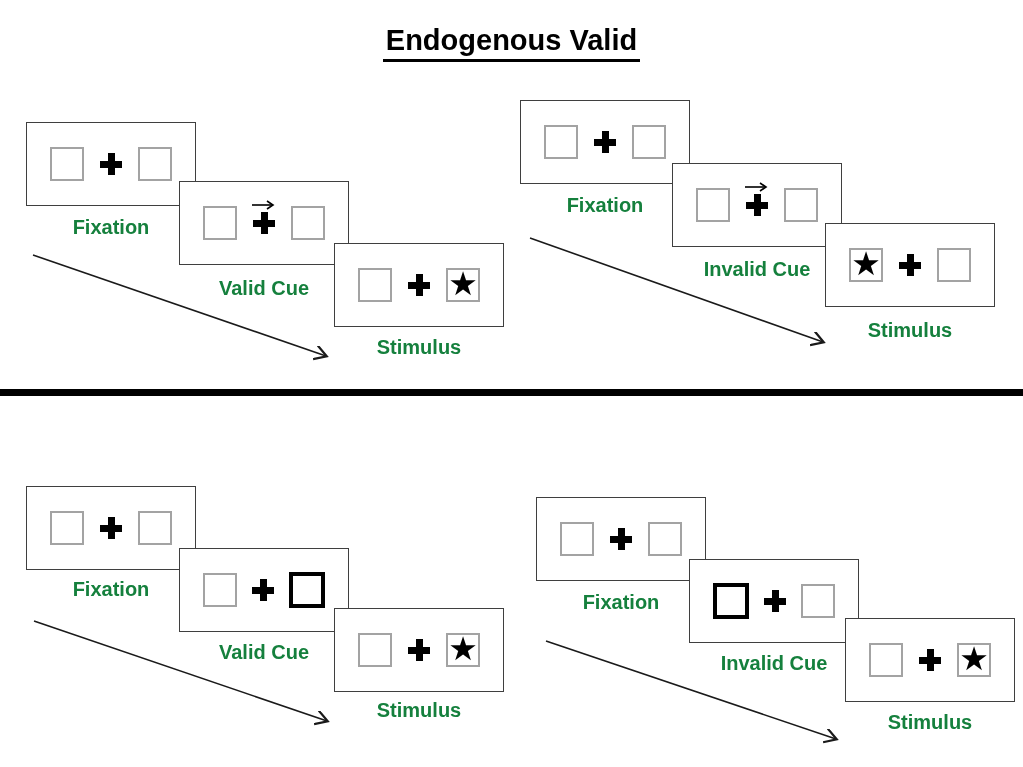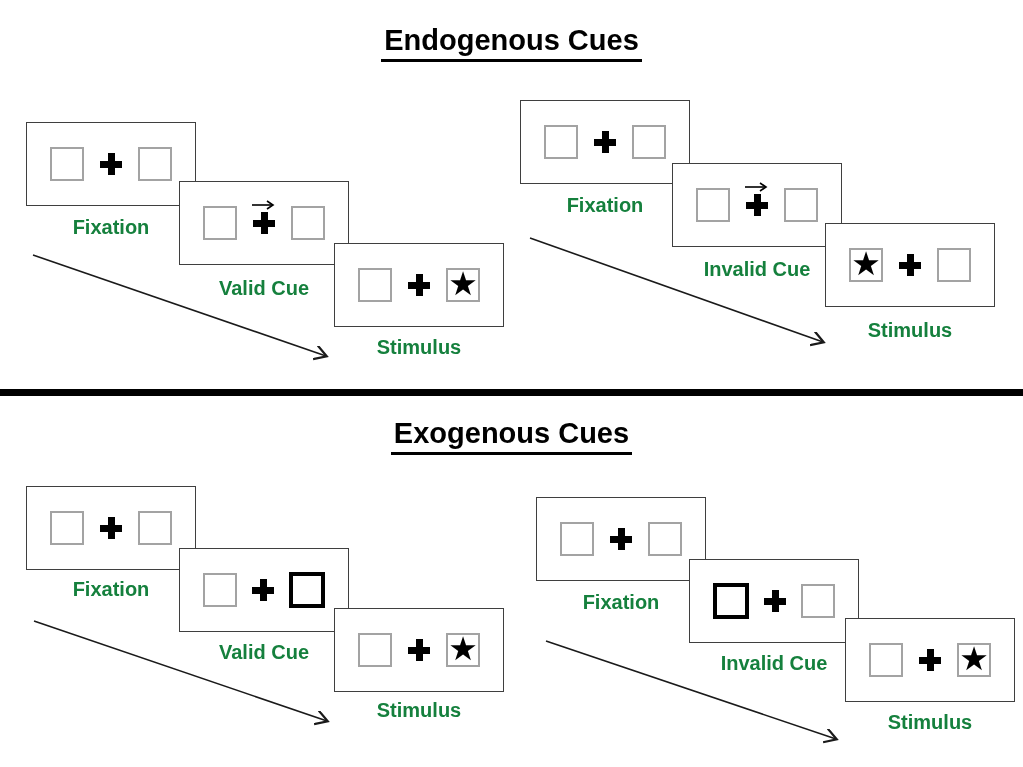--- a/index.html
+++ b/index.html
@@ -49,26 +49,23 @@
         <path d="M0,0 L7.5,4.5 L0,9" fill="none" stroke="#1a1a1a" stroke-width="1.4"></path>
       </marker>
     </defs>
     <line x1="33" y1="255" x2="326" y2="356" stroke="#1a1a1a" stroke-width="1.6" marker-end="url(#ah)"></line>
     <line x1="530" y1="238" x2="823" y2="342" stroke="#1a1a1a" stroke-width="1.6" marker-end="url(#ah)"></line>
     <line x1="34" y1="621" x2="327" y2="721" stroke="#1a1a1a" stroke-width="1.6" marker-end="url(#ah)"></line>
     <line x1="546" y1="641" x2="836" y2="739" stroke="#1a1a1a" stroke-width="1.6" marker-end="url(#ah)"></line>
   </svg>
 
   <div class="title" style="top:24px">
-    <span class="ul">Endogenous Cues</span>
+    <span class="ul">Endogenous Valid</span>
   </div>
   <div class="divider" style="top:389px"></div>
-  <div class="title" style="top:417px">
-    <span class="ul">Exogenous Cues</span>
-  </div>
 
   <div class="card" style="left:26px;top:122px">
     <span class="box left"></span>
     <span class="plus-wrap">
 
       <span class="plus"></span>
     </span>
     <span class="box right"></span>
   </div>
   <div class="card-label" style="left:1px;top:216px">Fixation</div>

